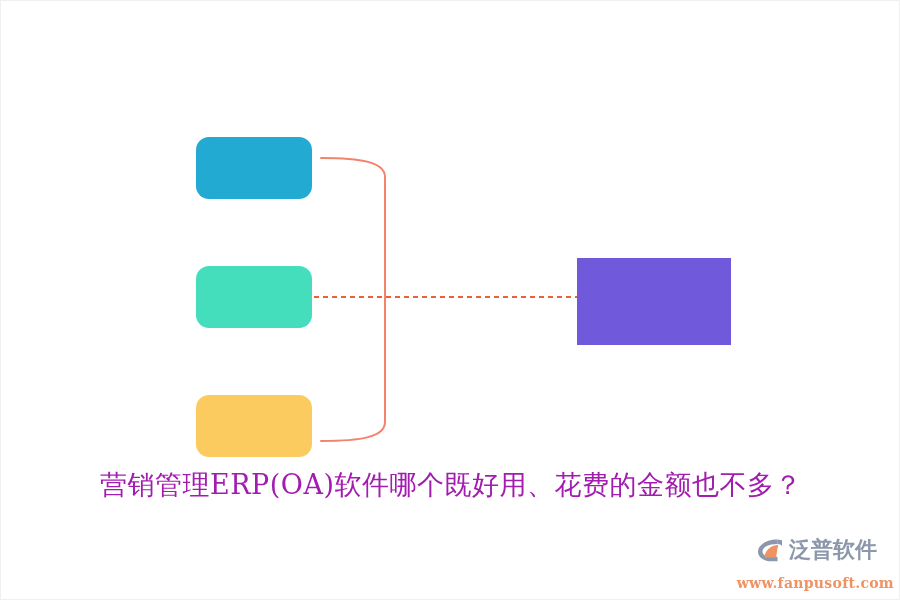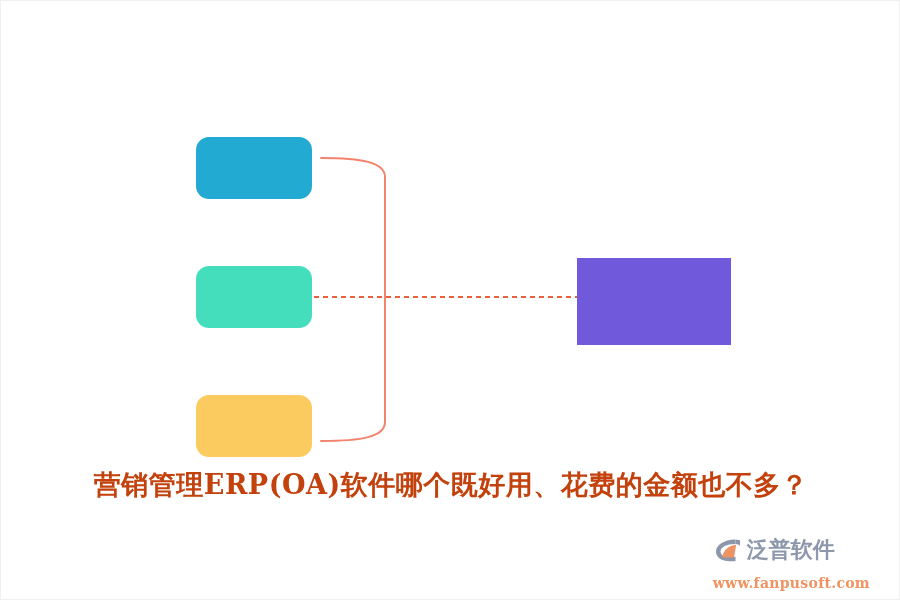--- a/index.html
+++ b/index.html
@@ -57,34 +57,34 @@
 
   
   #caption {
     position: absolute;
     left: 0;
     top: 466px;
     width: 900px;
     text-align: center;
     font-family: "DejaVu Serif", "Liberation Serif", serif;
     font-size: 27px;
-    font-weight: 700;
+    font-weight: 400;
     letter-spacing: 0.5px;
-    color: #c2410c;
+    color: #a21caf;
     white-space: nowrap;
   }
 
   
   #watermark {
     position: absolute;
-    right: 28px;
+    right: 4px;
     bottom: 8px;
     display: flex;
     flex-direction: column;
-    align-items: flex-start;
+    align-items: center;
   }
   #logo-row {
     display: flex;
     align-items: center;
     gap: 4px;
   }
   #logo-mark {
     width: 30px; height: 30px;
     display: block;
   }

